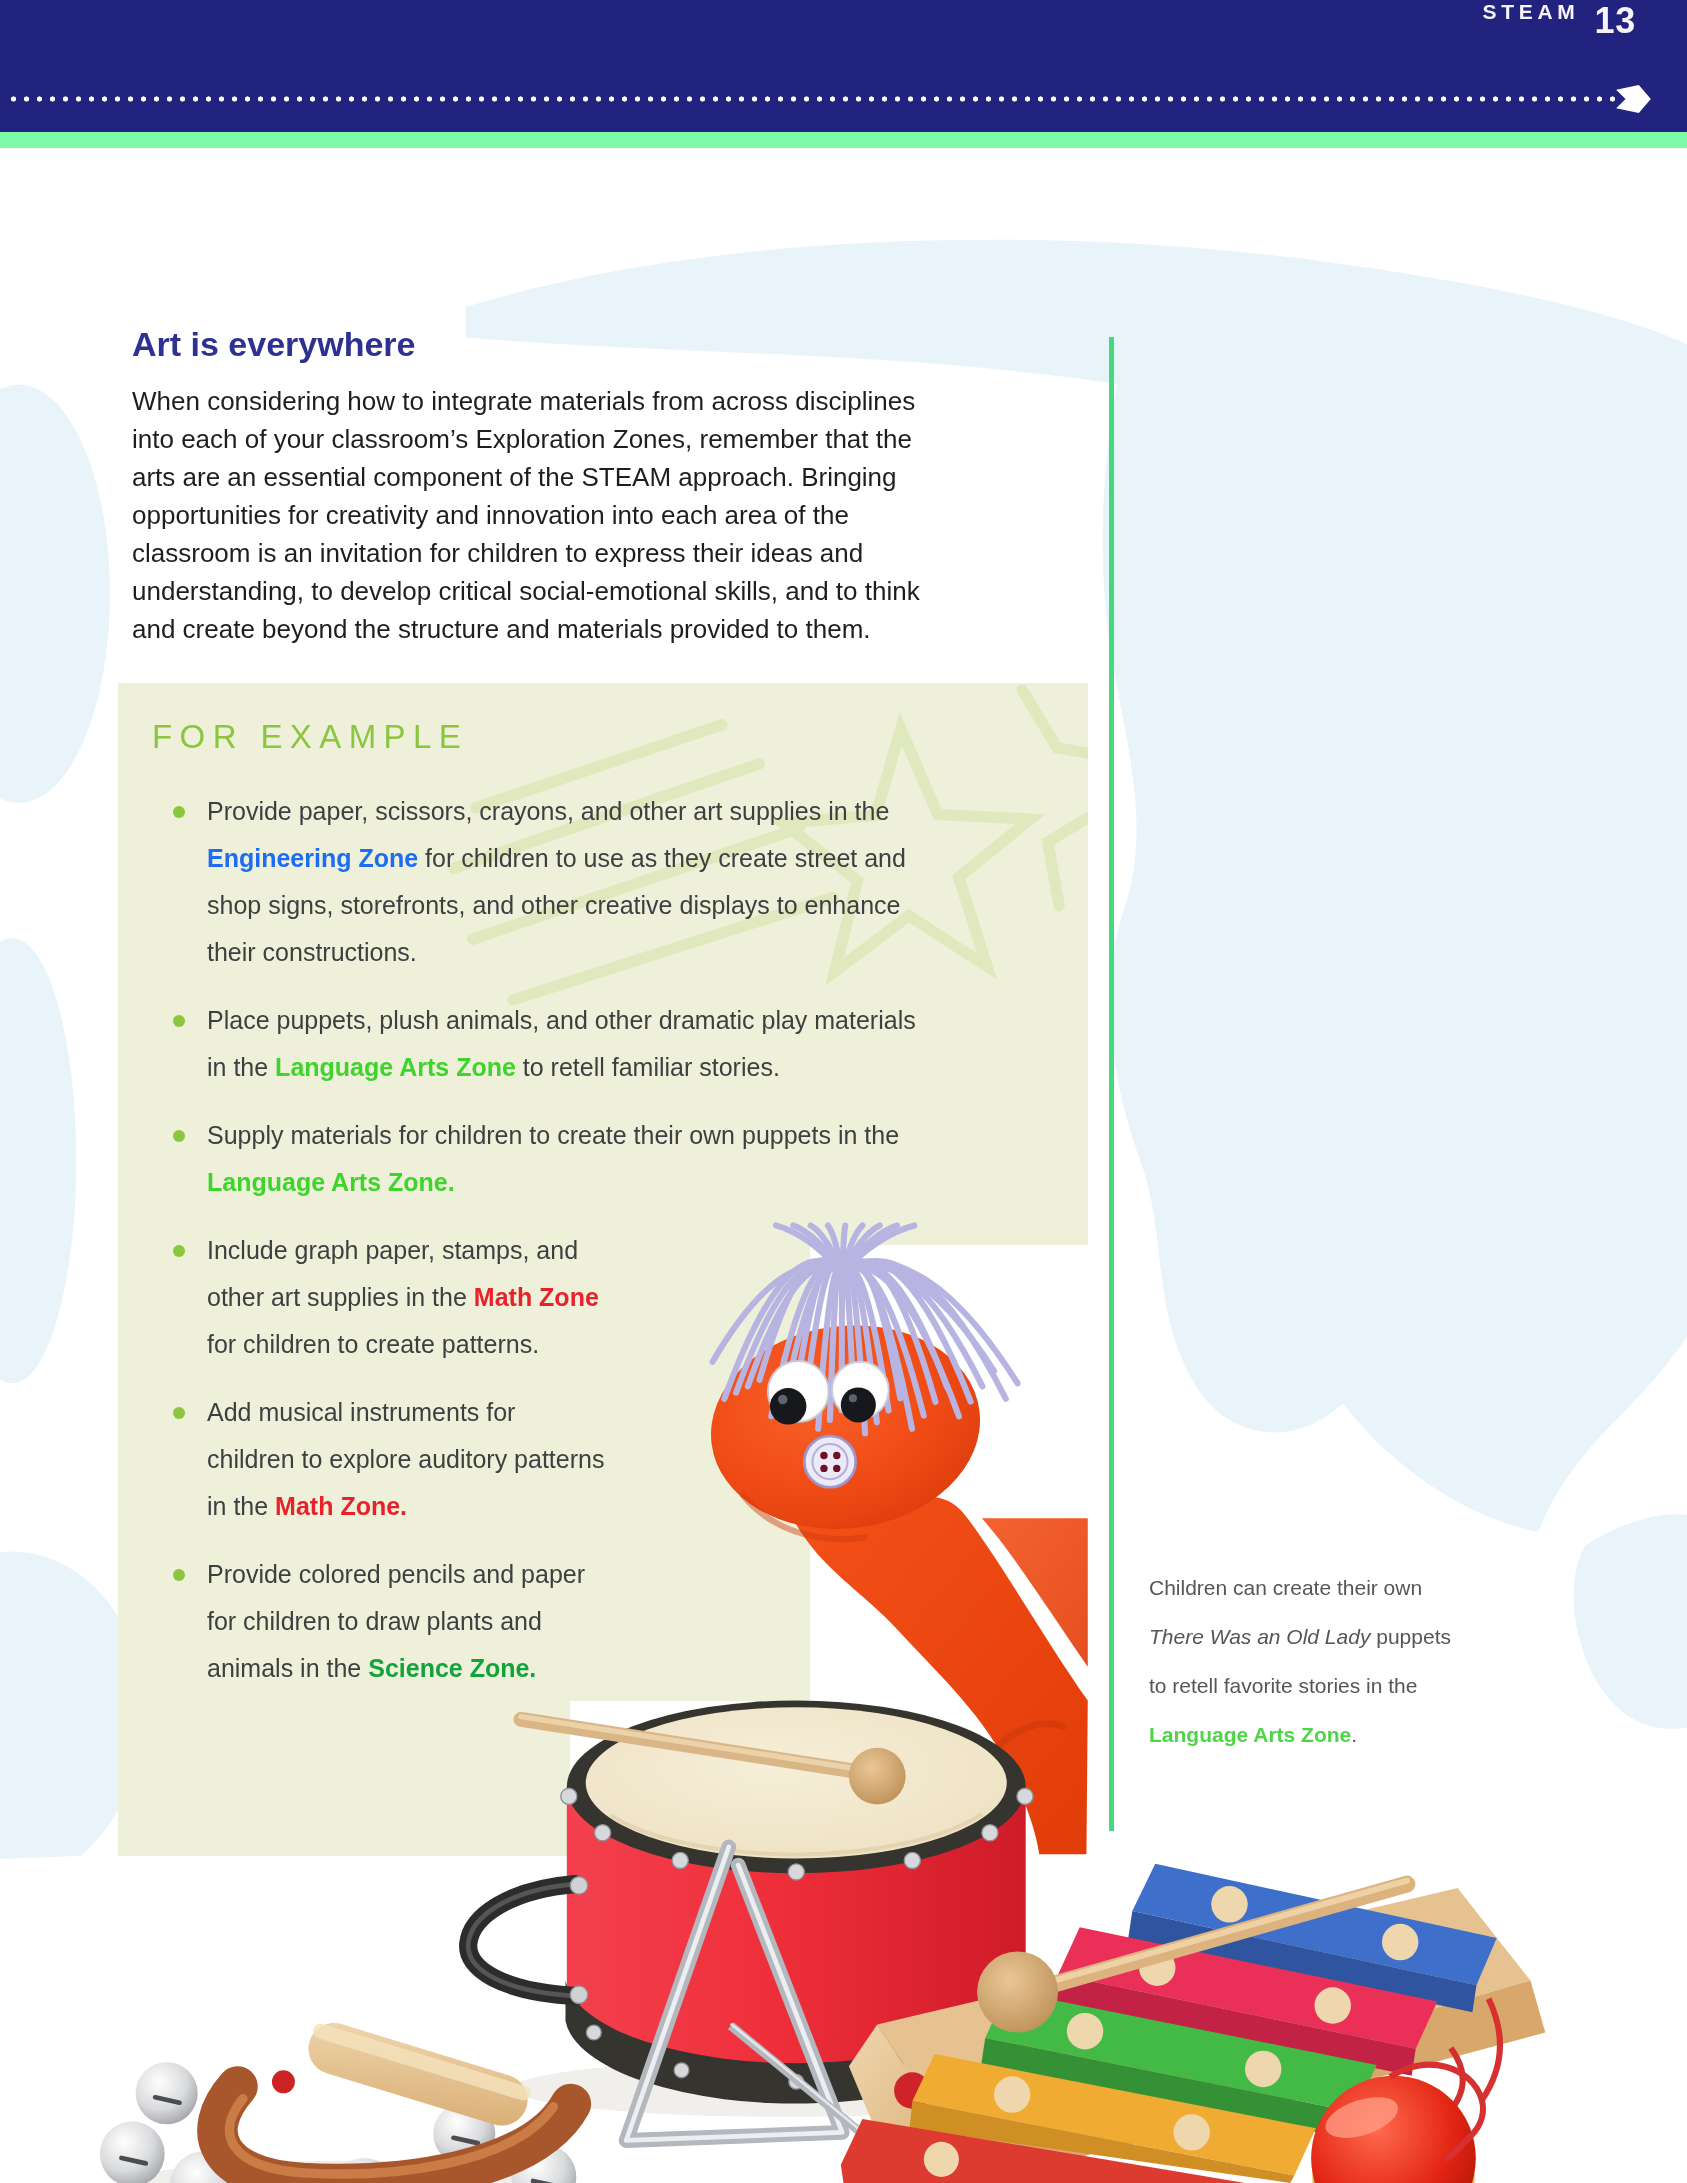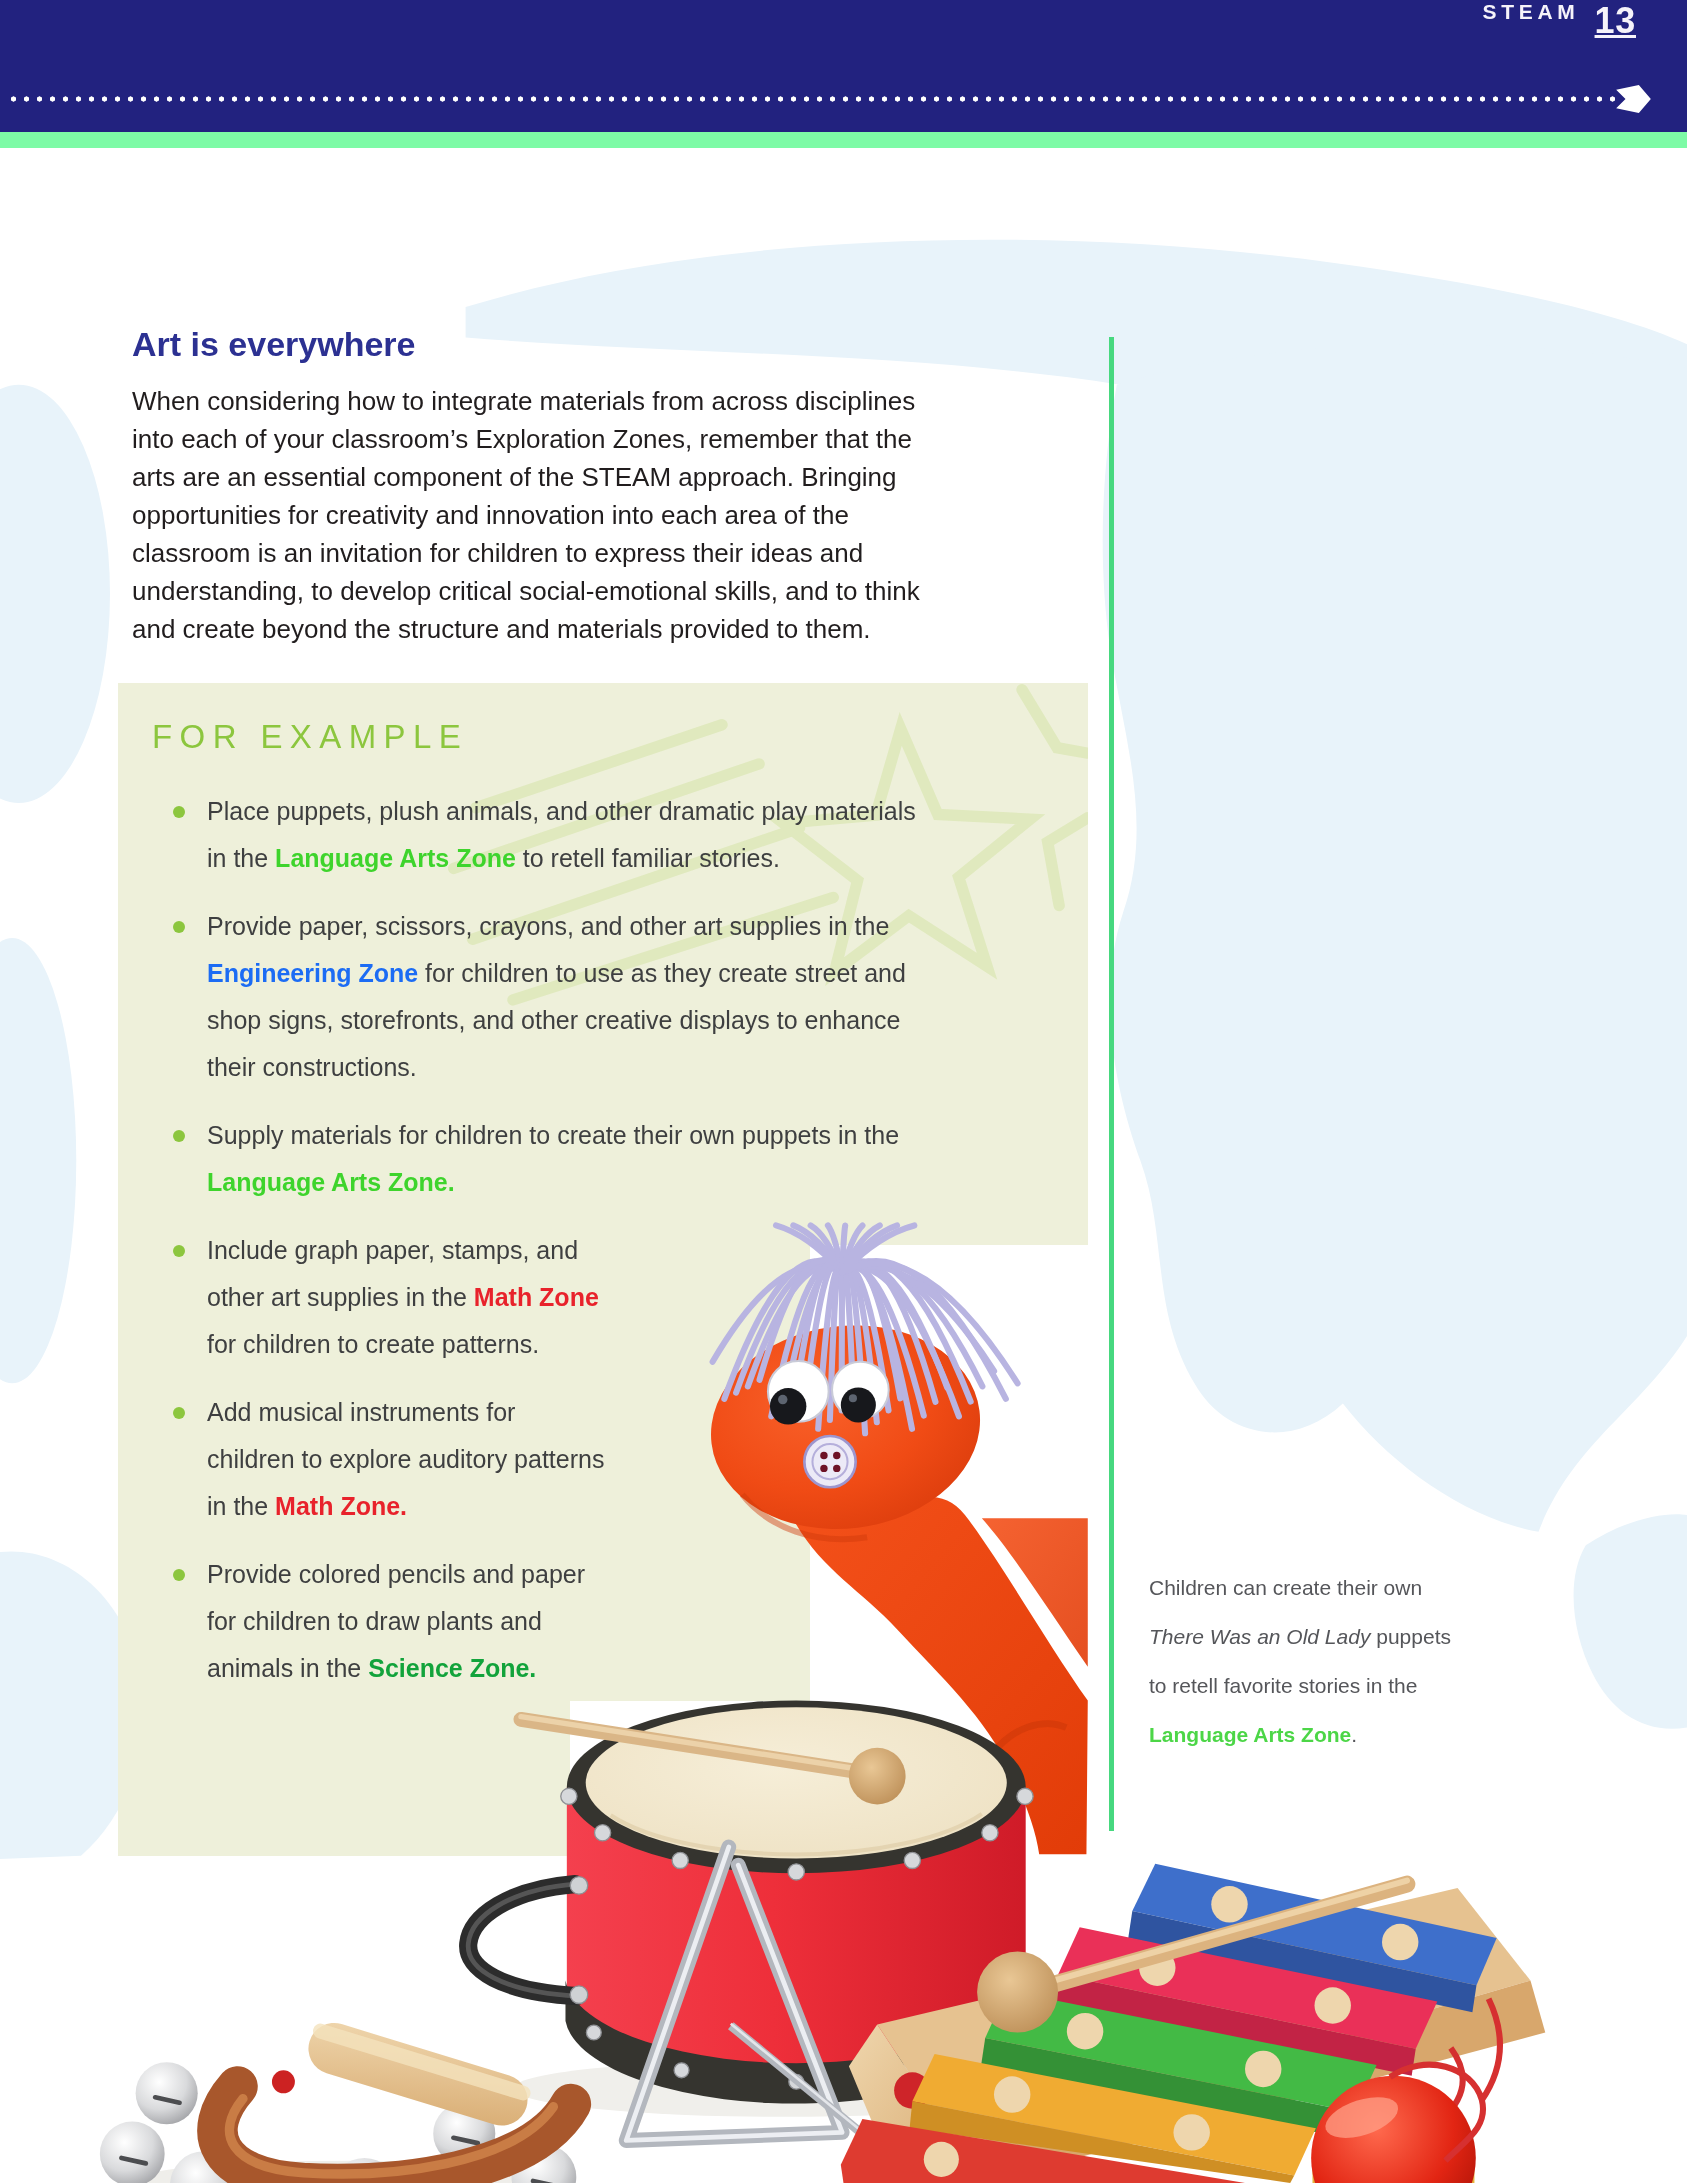--- a/index.html
+++ b/index.html
@@ -8,21 +8,21 @@
     background:#ffffff;font-family:"Liberation Sans",sans-serif;
   }
   
   .topbar{position:absolute;left:0;top:0;width:1687px;height:132px;background:var(--header_navy,#22227f);}
   .dotline{position:absolute;left:6.7px;top:95px;width:1610px;height:8px;
     background-image:radial-gradient(circle,#ffffff 2.4px,rgba(255,255,255,0) 2.8px);
     background-size:13px 8px;background-repeat:repeat-x;}
   .arrowhead{position:absolute;left:1616px;top:85px;}
   .brand{position:absolute;right:51px;top:0;height:132px;display:flex;align-items:flex-start;color:#f6f3fa;}
   .brand .steam{font-size:21px;font-weight:bold;letter-spacing:4.7px;}
-  .brand .pageno{font-size:36px;font-weight:bold;margin-left:15px;letter-spacing:0.7px;text-decoration:underline;}
+  .brand .pageno{font-size:36px;font-weight:bold;margin-left:15px;letter-spacing:0.7px;}
   .mintband{position:absolute;left:0;top:132px;width:1687px;height:16px;background:var(--mint_green,#7dfba6);}
   
   .wm{position:absolute;left:0;top:0;z-index:0;}
   
   .title{position:absolute;left:132px;top:325px;margin:0;font-size:34px;font-weight:bold;
     color:var(--title_navy,#2c3192);z-index:3;}
   .intro{position:absolute;left:132px;top:382px;width:992px;margin:0;font-size:26px;line-height:38px;
     color:#211d1e;white-space:pre-line;z-index:3;}
   .vline{position:absolute;left:1109px;top:337px;width:4.7px;height:1494px;background:var(--divider_green,#47d87f);z-index:4;}
   
@@ -94,26 +94,26 @@
         <line x1="530" y1="185" x2="895" y2="62"></line>
         <line x1="497" y1="275" x2="950" y2="120"></line>
         <line x1="525" y1="380" x2="1010" y2="215"></line>
         <line x1="585" y1="470" x2="1060" y2="318"></line>
         <path d="M 1160,68 L 1215,195 L 1352,202 L 1246,288 L 1288,420 L 1172,345 L 1062,428 L 1096,293 L 986,208 L 1123,196 Z"></path>
         <path d="M 1340,10 L 1392,96 L 1437,104 M 1437,200 L 1378,236 L 1395,330"></path>
       </g>
     </svg>
     <h2 class="box-head">FOR EXAMPLE</h2>
     <ul class="bullets">
-      <li class="w-wide"><span class="dot"></span><span class="btxt"><span>Place puppets, plush animals, and other dramatic play materials
-in the </span><span class="zone-la">Language Arts Zone</span><span> to retell familiar stories.</span></span></li>
       <li class="w-wide"><span class="dot"></span><span class="btxt"><span>Provide paper, scissors, crayons, and other art supplies in the
 </span><span class="zone-eng">Engineering Zone</span><span> for children to use as they create street and
 shop signs, storefronts, and other creative displays to enhance
 their constructions.</span></span></li>
+      <li class="w-wide"><span class="dot"></span><span class="btxt"><span>Place puppets, plush animals, and other dramatic play materials
+in the </span><span class="zone-la">Language Arts Zone</span><span> to retell familiar stories.</span></span></li>
       <li class="w-wide"><span class="dot"></span><span class="btxt"><span>Supply materials for children to create their own puppets in the
 </span><span class="zone-la">Language Arts Zone.</span></span></li>
       <li class="w-n4"><span class="dot"></span><span class="btxt"><span>Include graph paper, stamps, and
 other art supplies in the </span><span class="zone-math">Math Zone</span><span>
 for children to create patterns.</span></span></li>
       <li class="w-n5"><span class="dot"></span><span class="btxt"><span>Add musical instruments for
 children to explore auditory patterns
 in the </span><span class="zone-math">Math Zone.</span></span></li>
       <li class="w-n6"><span class="dot"></span><span class="btxt"><span>Provide colored pencils and paper
 for children to draw plants and

